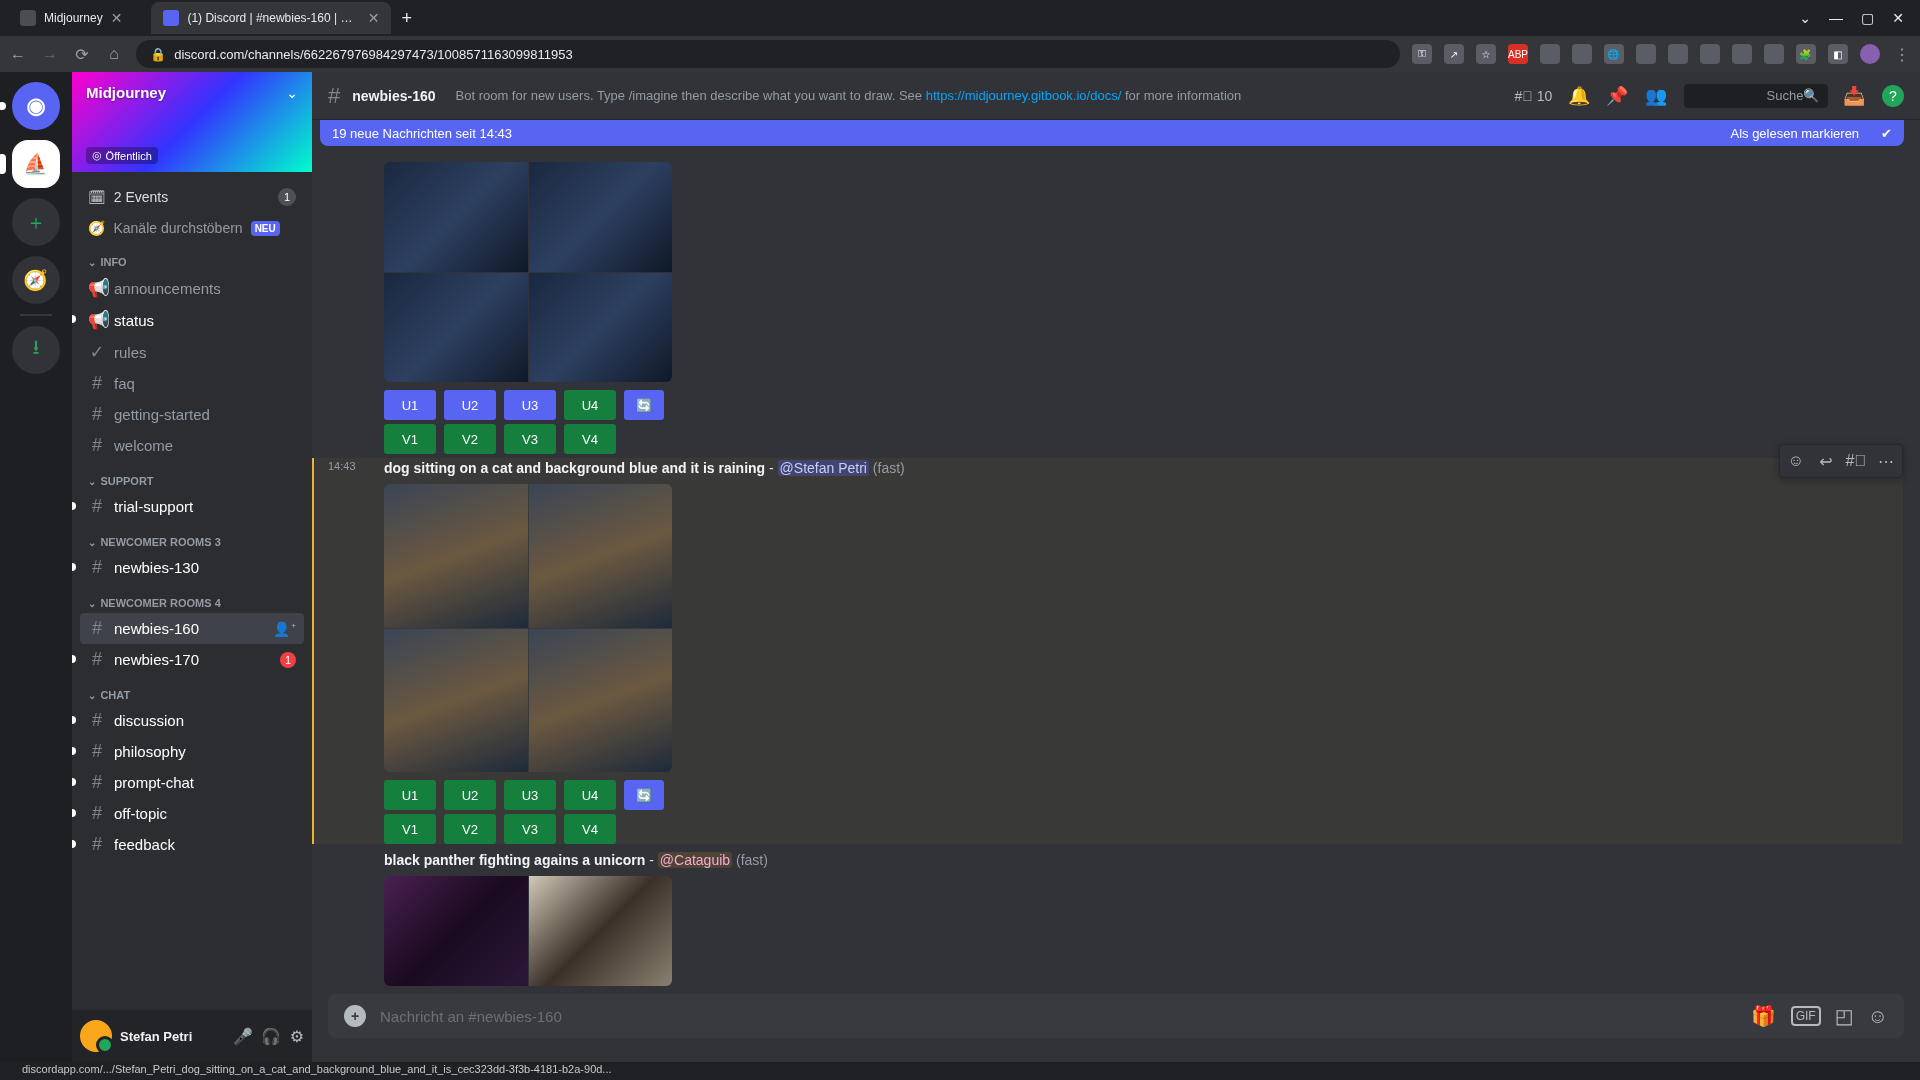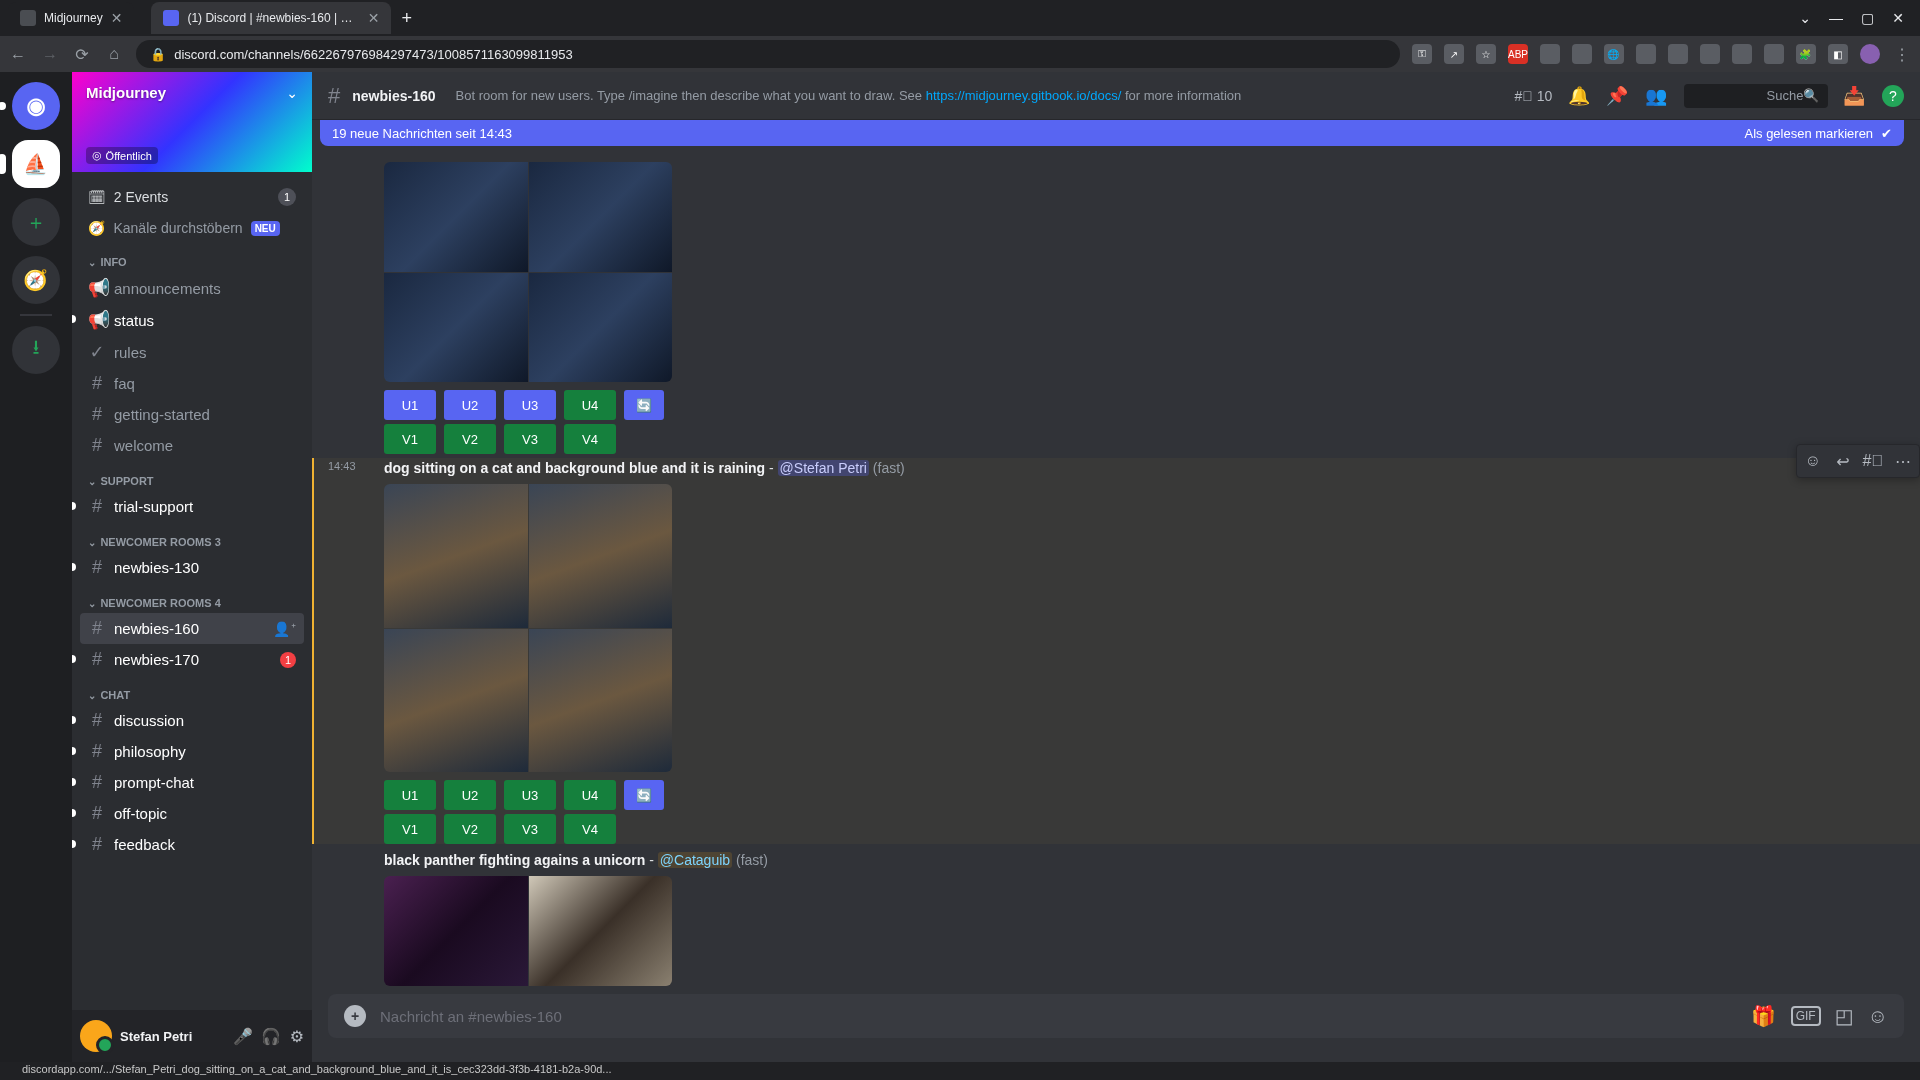--- a/index.html
+++ b/index.html
@@ -71,30 +71,30 @@
 .chat-header .chname { font-weight:700; color:#f2f3f5; }
 .chat-header .topic { color:#949ba4; font-size: 13px; margin-left: 8px; }
 .chat-header .topic a { color:#00a8fc; text-decoration:none; }
 .hdr-right { margin-left:auto; display:flex; align-items:center; gap: 16px; color:#b5bac1; }
 .hdr-icon { font-size:18px; cursor:pointer; }
 .thread-count { display:flex; align-items:center; gap:4px; font-size:14px; }
 .search-box { background:#1e1f22; border-radius:4px; height:24px; width: 144px; display:flex; align-items:center; padding: 0 8px; color:#949ba4; font-size:13px; justify-content:flex-end;}
 .help-icon { width:22px; height:22px; border-radius:11px; background:#23a559; color:#fff; display:flex; align-items:center; justify-content:center; font-size:14px; }
 
 .new-msg-bar { background:#5865f2; color:#fff; height:26px; display:flex; align-items:center; justify-content:space-between; padding: 0 12px; font-size:13px; font-weight:500; border-radius: 0 0 8px 8px; margin: 0 16px 0 8px;}
-.new-msg-bar .mark-read { display:flex; align-items:center; gap:8px; cursor:pointer;}
-
-.messages { flex:1; overflow:hidden; padding: 8px 0 0 72px; position:relative; }
+.new-msg-bar .mark-read { display:flex; align-items:center; gap:22px; cursor:pointer;}
+
+.messages { flex:1; overflow:hidden; padding: 8px 17px 0 72px; position:relative; }
 .msg-block.highlighted { background: rgba(255, 212, 80, 0.04); border-left: 2px solid #f0b232; margin-left: -72px; padding-left: 70px; }
 .msg-content { position:relative; }
 .msg-time { position:absolute; left:-56px; top:2px; color:#949ba4; font-size:11px; }
 .msg-text { color:#dbdee1; padding-top: 2px; }
 .msg-text .prompt { font-weight:700; color:#f2f3f5; }
 .msg-text .mention { color:#c9cdfb; background: rgba(88,101,242,0.3); border-radius:3px; padding: 0 2px; font-weight:500;}
-.msg-text .mention.orange { color:#7dd3fc; background: rgba(250,166,26,0.15); margin-top: 24px;}
+.msg-text .mention.orange { color:#f9a8d4; background: rgba(250,166,26,0.15); margin-top: 24px;}
 .msg-text .fast { color:#949ba4; }
 
 .img-grid { width: 288px; height: 288px; display:grid; grid-template-columns: 1fr 1fr; grid-template-rows: 1fr 1fr; gap:1px; margin: 8px 0; border-radius:6px; overflow:hidden; }
 .img-grid.tall { height: 220px; }
 .img-cell { background: linear-gradient(135deg, #1a2840, #2d4060, #0f1828); position:relative; }
 .img-cell.dog { background: linear-gradient(160deg, #3a4555, #6b5840, #1e2a3a); }
 .img-cell.panther { background: linear-gradient(135deg, #4a2050, #1a0a20, #2a1838); }
 .img-cell.panther2 { background: linear-gradient(135deg, #d0c8b8, #3a3028, #8a8070); }
 
 .btn-row { display:flex; gap:8px; margin: 4px 0; }

